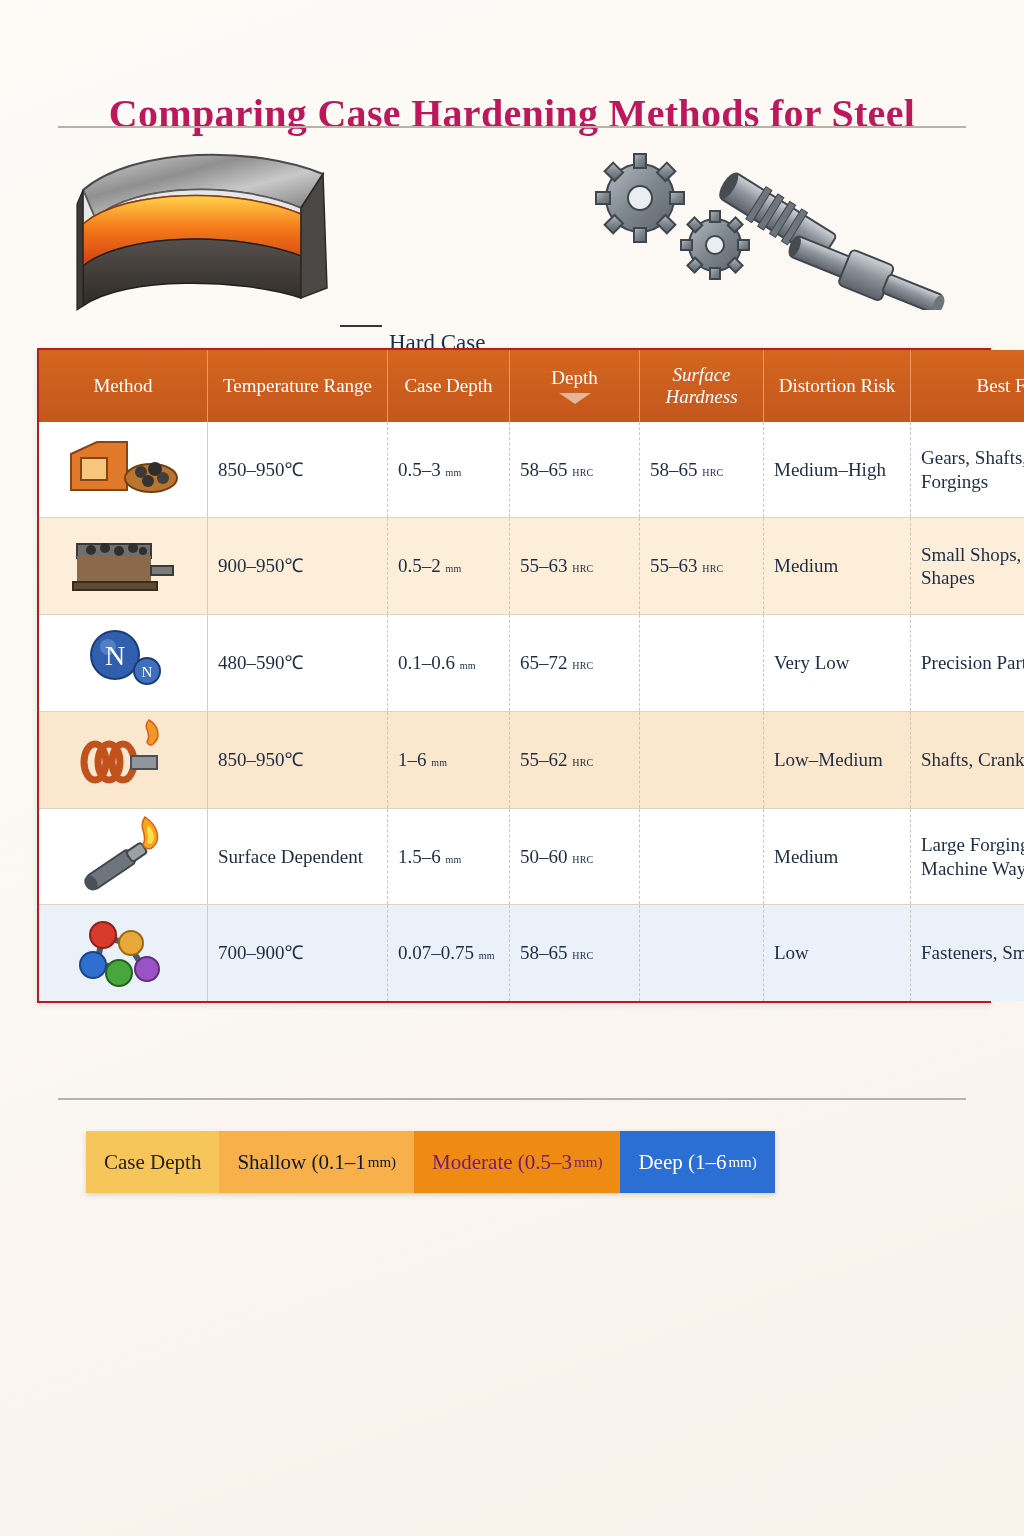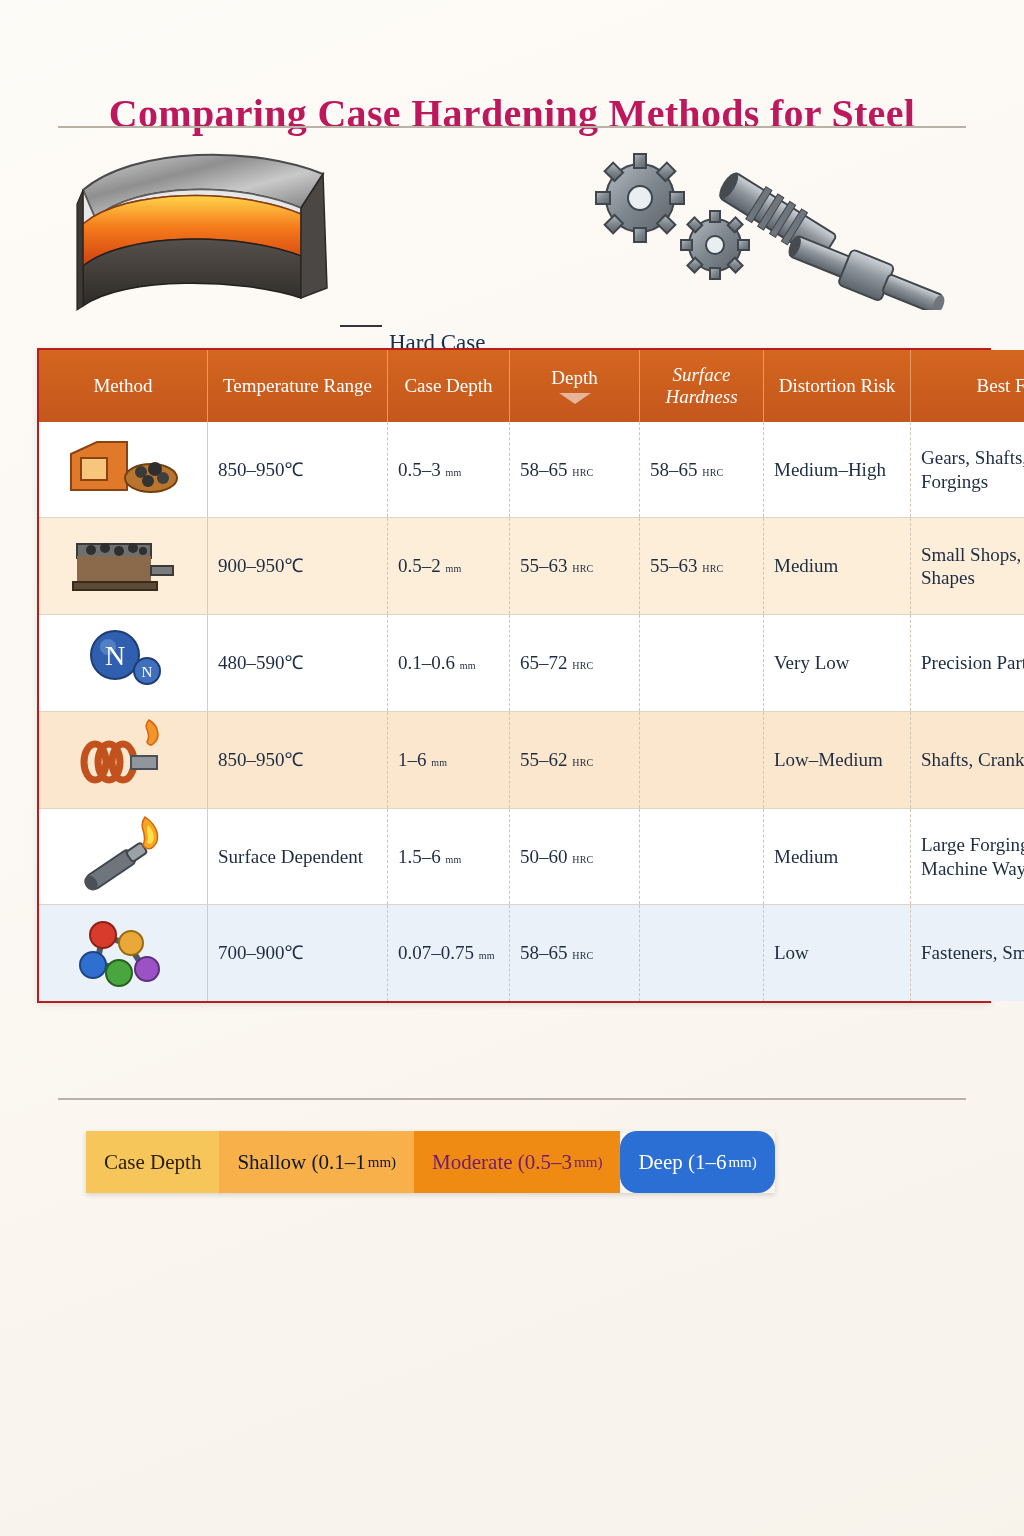--- a/index.html
+++ b/index.html
@@ -174,21 +174,21 @@
     justify-content: center;
     padding: 0 18px;
     font-size: 21px;
     font-family: "Liberation Serif", serif;
     white-space: nowrap;
   }
   .legend-seg .small { font-size: 15px; margin-left: 2px;}
   .lg0 { background: #f6c65b; color: #2b2010; }
   .lg1 { background: #f7b04a; color: #0f172a; }
   .lg2 { background: #ef8a12; color: #701a75; }
-  .lg3 { background: #2b6fd4; color: #ffffff; border-radius: 17px; }
+  .lg3 { background: #2b6fd4; color: #ffffff; }
 </style>
 </head>
 <body>
 
 <div class="page">
 
   <div class="title">Comparing Case Hardening Methods for Steel</div>
   <div class="title-rule"></div>
 
   <div class="hero">

